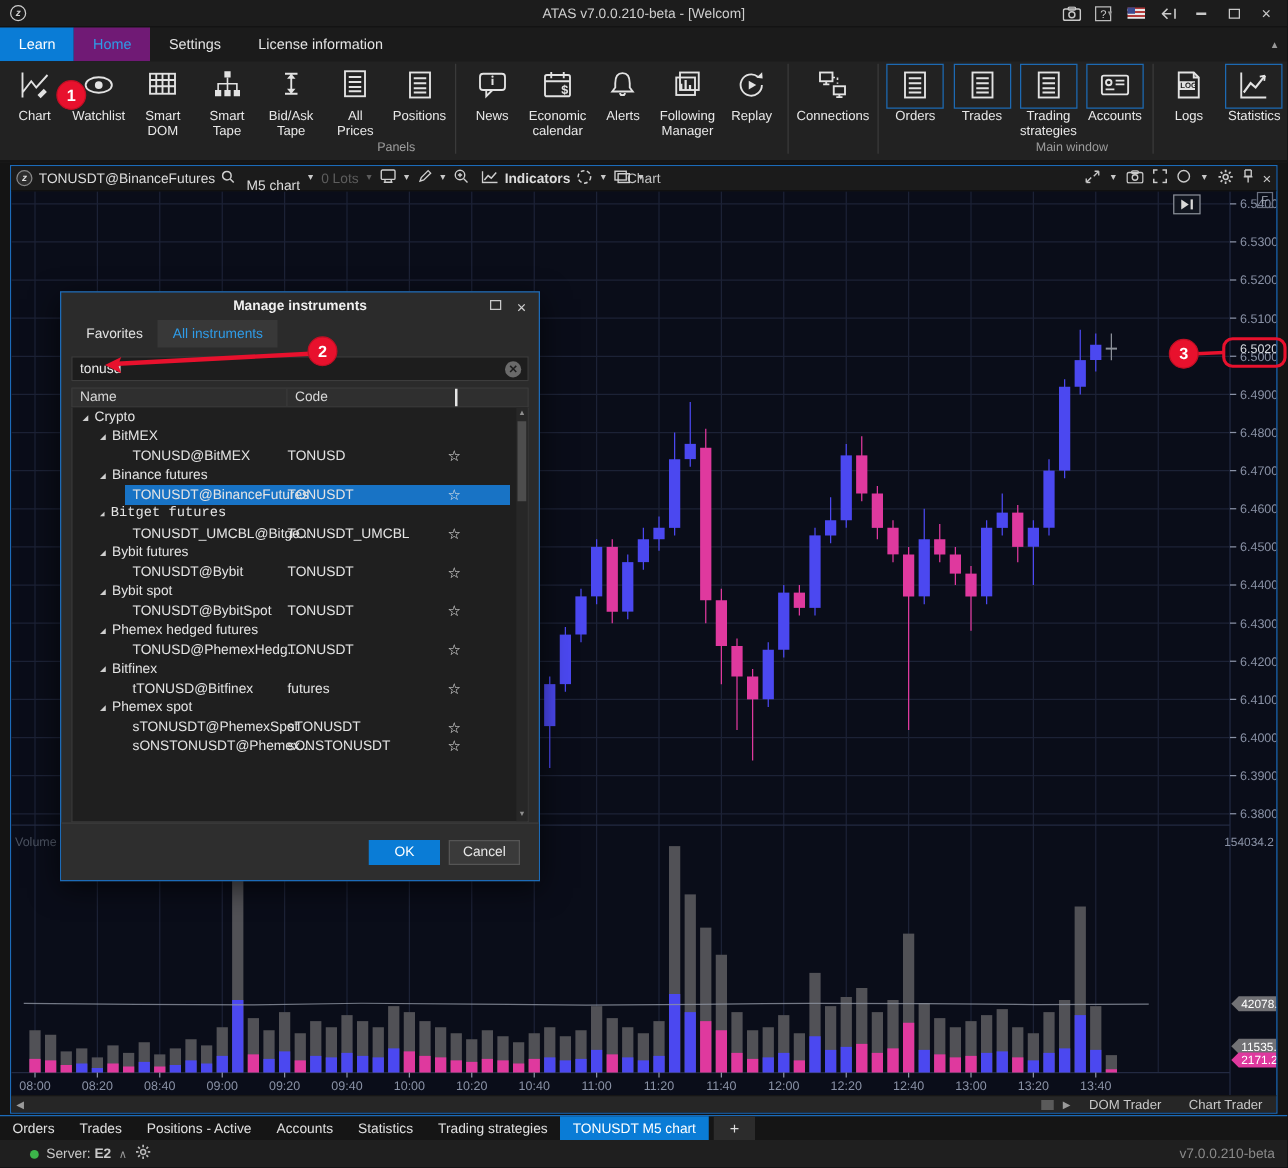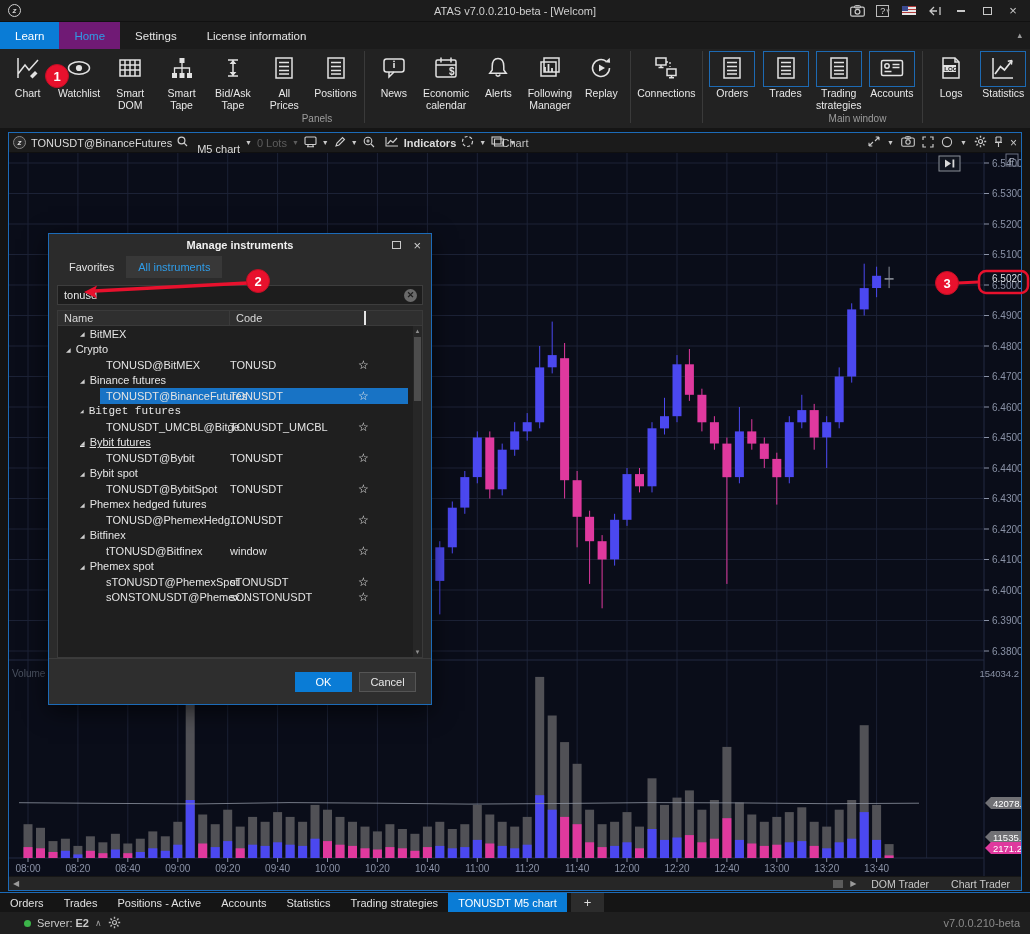--- a/index.html
+++ b/index.html
@@ -899,27 +899,27 @@
     <input value="tonusd" style="">
     <span class="clear-icon">✕</span>
   </div>
   <div class="grid-header">
     <span class="gh-name">Name</span>
     <span class="gh-code">Code</span>
     <span class="gh-star"></span>
   </div>
   <div class="ilist">
     <div id="instrument-rows">
+        <div class="irow" style="padding-left:8px;">
+        <span class="expander">◢</span>
+        <span class="iname">Crypto</span>
+        </div>
         <div class="irow" style="padding-left:22px;">
         <span class="expander">◢</span>
         <span class="iname">BitMEX</span>
-        </div>
-        <div class="irow" style="padding-left:8px;">
-        <span class="expander">◢</span>
-        <span class="iname">Crypto</span>
         </div>
         <div class="irow" style="padding-left:48px;">
 
         <span class="iname">TONUSD@BitMEX</span>
         <span class="icode">TONUSD</span>
         <span class="istar">☆</span>
         </div>
         <div class="irow" style="padding-left:22px;align-items:center;">
         <span class="expander">◢</span>
         <span class="iname">Binance futures</span>
@@ -933,21 +933,21 @@
         <div class="irow" style="padding-left:22px;font-family:Liberation Mono, monospace;">
         <span class="expander">◢</span>
         <span class="iname">Bitget futures</span>
         </div>
         <div class="irow" style="padding-left:48px;">
 
         <span class="iname">TONUSDT_UMCBL@Bitge...</span>
         <span class="icode">TONUSDT_UMCBL</span>
         <span class="istar">☆</span>
         </div>
-        <div class="irow" style="padding-left:22px;text-decoration:underline;">
+        <div class="irow" style="padding-left:22px;">
         <span class="expander">◢</span>
         <span class="iname">Bybit futures</span>
         </div>
         <div class="irow" style="padding-left:48px;">
 
         <span class="iname">TONUSDT@Bybit</span>
         <span class="icode">TONUSDT</span>
         <span class="istar">☆</span>
         </div>
         <div class="irow" style="padding-left:22px;">
@@ -970,21 +970,21 @@
         <span class="icode">TONUSDT</span>
         <span class="istar">☆</span>
         </div>
         <div class="irow" style="padding-left:22px;">
         <span class="expander">◢</span>
         <span class="iname">Bitfinex</span>
         </div>
         <div class="irow" style="padding-left:48px;">
 
         <span class="iname">tTONUSD@Bitfinex</span>
-        <span class="icode">window</span>
+        <span class="icode">futures</span>
         <span class="istar">☆</span>
         </div>
         <div class="irow" style="padding-left:22px;">
         <span class="expander">◢</span>
         <span class="iname">Phemex spot</span>
         </div>
         <div class="irow" style="padding-left:48px;">
 
         <span class="iname">sTONUSDT@PhemexSpot</span>
         <span class="icode">sTONUSDT</span>

